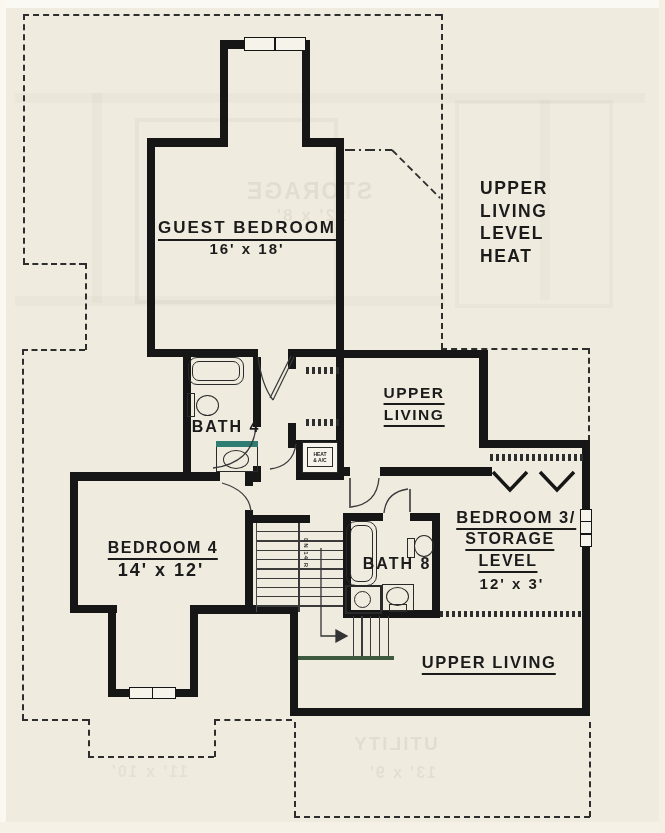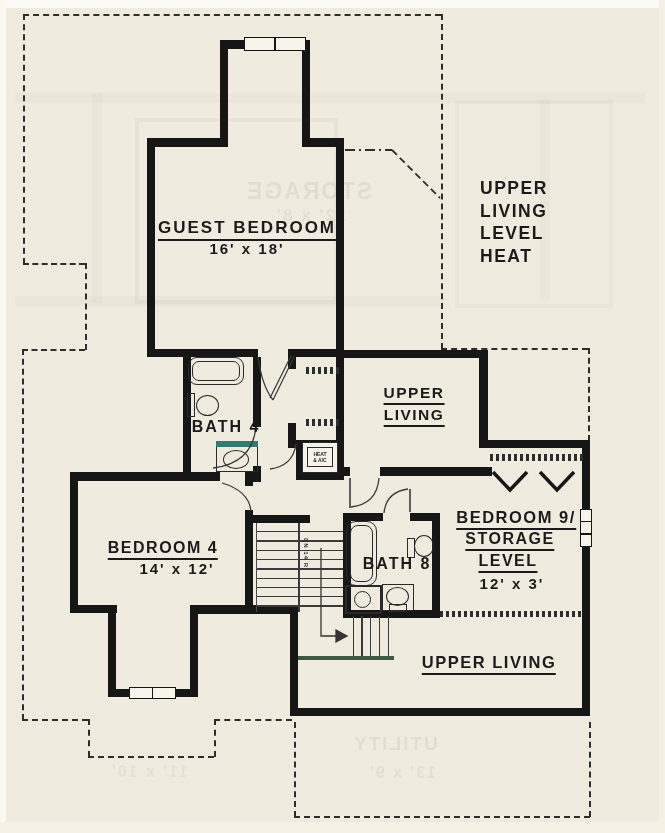--- a/index.html
+++ b/index.html
@@ -204,26 +204,26 @@
     <div class="lbl ctr" style="left:414px;top:384px;font-size:15.5px;letter-spacing:1.5px;">
       <span class="u">UPPER</span>
     </div>
     <div class="lbl ctr" style="left:414px;top:406px;font-size:15.5px;letter-spacing:1.5px;">
       <span class="u">LIVING</span>
     </div>
 
     <div class="lbl ctr" style="left:163px;top:539px;font-size:16px;letter-spacing:1.5px;">
       <span class="u">BEDROOM 4</span>
     </div>
-    <div class="lbl ctr" style="left:177px;top:560px;font-size:15px;letter-spacing:2px;text-align:center;">14' x 12'</div>
+    <div class="lbl ctr" style="left:161px;top:560px;font-size:18px;letter-spacing:2px;text-align:center;">14' x 12'</div>
 
     <div class="lbl ctr" style="left:397px;top:555px;font-size:16px;letter-spacing:2px;">BATH 8</div>
 
     <div class="lbl ctr" style="left:516px;top:508px;font-size:16.5px;letter-spacing:1.5px;">
-      <span class="u">BEDROOM 9/</span>
+      <span class="u">BEDROOM 3/</span>
     </div>
     <div class="lbl ctr" style="left:510px;top:530px;font-size:16px;letter-spacing:1.5px;">
       <span class="u">STORAGE</span>
     </div>
     <div class="lbl ctr" style="left:508px;top:552px;font-size:16px;letter-spacing:1.5px;">
       <span class="u">LEVEL</span>
     </div>
     <div class="lbl ctr" style="left:512px;top:575px;font-size:15px;letter-spacing:2px;">12' x 3'</div>
 
     <div class="lbl ctr" style="left:489px;top:653px;font-size:16.5px;letter-spacing:1.5px;">

